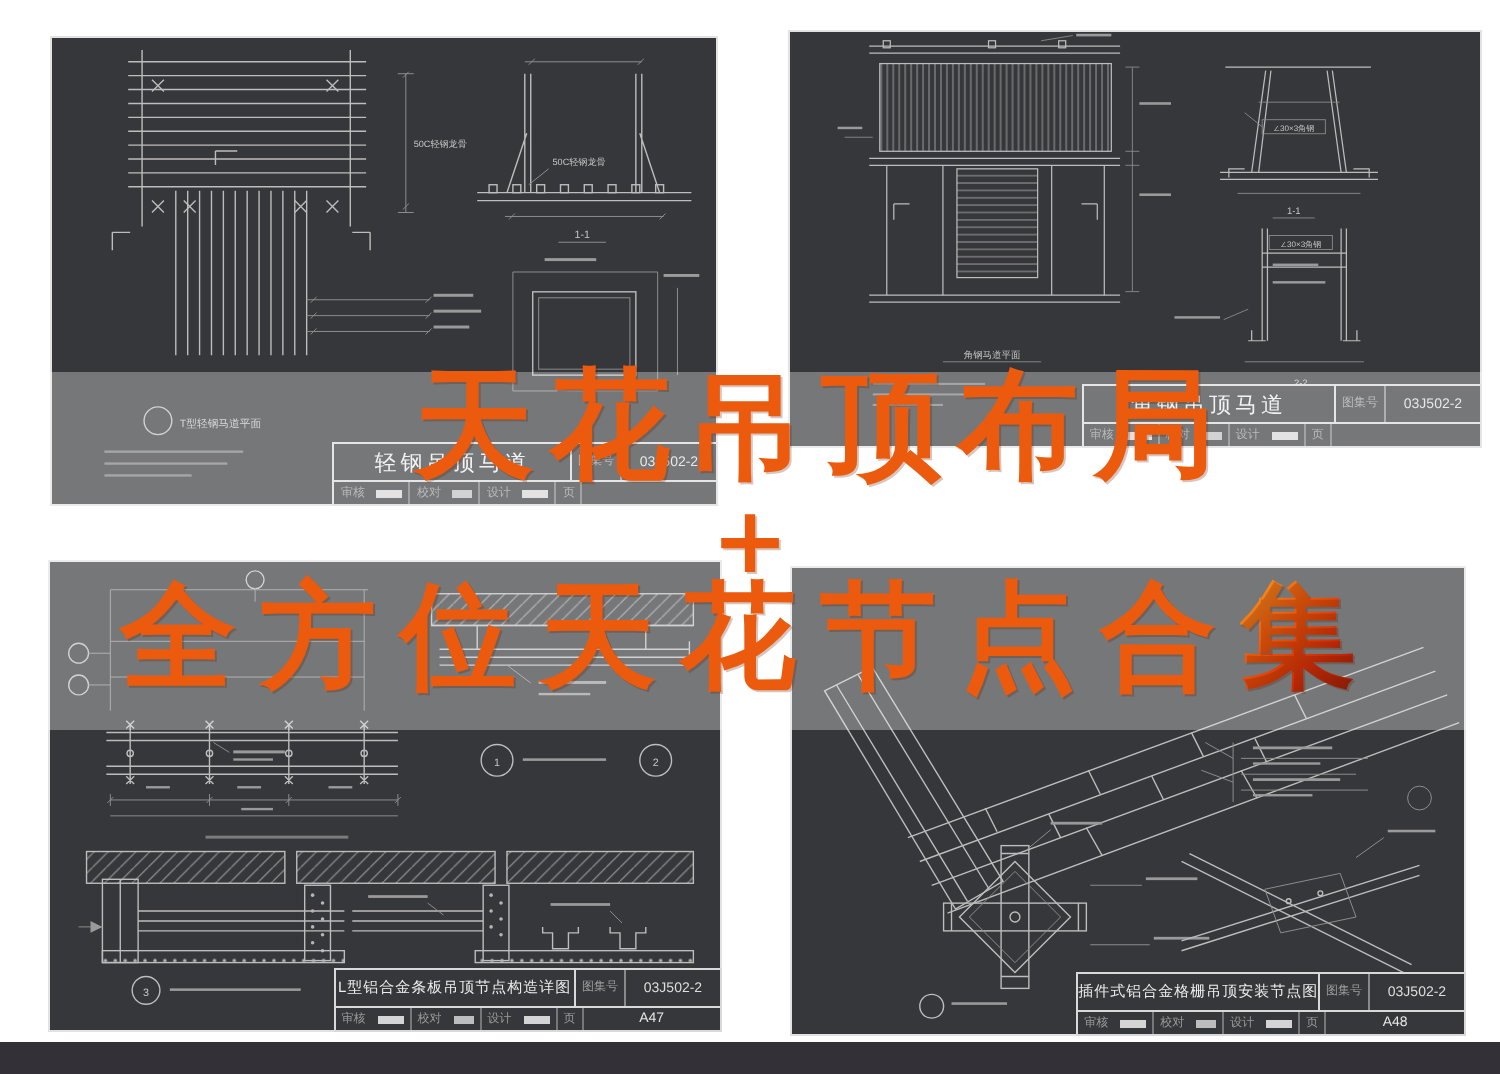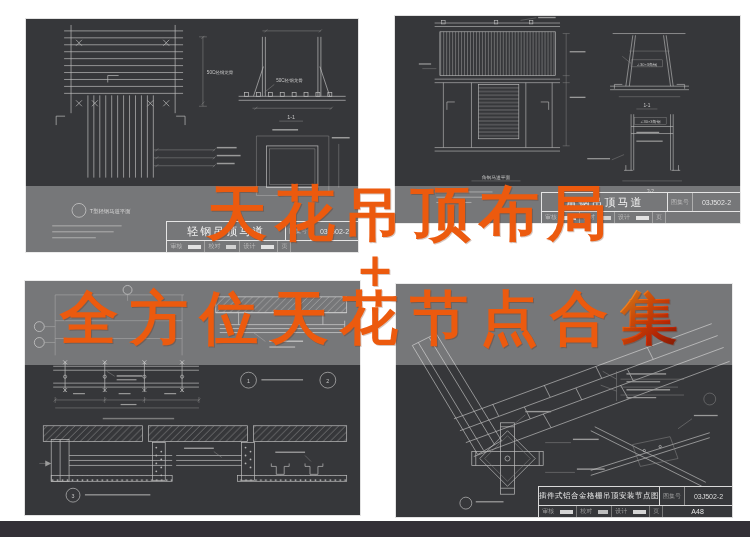--- a/index.html
+++ b/index.html
@@ -272,20 +272,39 @@
         <rect x="26" y="196" width="122" height="6" style="fill:url(#pdot)"></rect>
         <rect x="214" y="196" width="110" height="6" style="fill:url(#pdot)"></rect>
         <rect class="bar" x="160" y="168" width="30" height="1.4"></rect>
         <rect class="bar" x="252" y="172" width="30" height="1.4"></rect>
         <path class="dim" d="M190 172 l8 6 M282 176 l6 6"></path>
         <circle cx="48" cy="216" r="7"></circle>
         <text class="t2" x="48" y="219" text-anchor="middle">3</text>
         <rect class="bar" x="60" y="215" width="66" height="1.3"></rect>
       </g>
     </svg>
+    <div class="tblock">
+      <div class="trow">
+        <div class="tname small">L型铝合金条板吊顶节点构造详图</div>
+        <div class="tatlas">
+          <div class="alab">图集号</div>
+          <div class="ano">03J502-2</div>
+        </div>
+      </div>
+      <div class="frow">
+        <span class="flab first">审核</span>
+          <span class="blob"></span>
+        <span class="flab">校对</span>
+          <span class="blob b2"></span>
+        <span class="flab">设计</span>
+          <span class="blob"></span>
+        <span class="flab">页</span>
+        <span class="fpage">A47</span>
+      </div>
+    </div>
   </div>
 
   <div class="sheet" id="sheet-br">
     <svg class="draw" viewBox="0 0 338 235">
       <g>
         <polygon points="16,62 40,50 106,158 82,172"></polygon>
         <path d="M22 59 L88 168 M33 54 L99 162"></path>
         <path d="M58 136 L318 40 M64 148 L324 52 M70 160 L330 64 M78 174 L336 78"></path>
         <path d="M97 121 L103 133 M149 102 L155 114 M201 83 L207 95 M253 64 L259 76 M129 124 L135 136 M181 105 L187 117 M233 86 L239 98 M148 131 L156 145 M226 102 L234 116"></path>
         <path class="dim" d="M222 88 v30 M226 96 h64 M226 104 h58 M226 112 h64 M222 96 l-14 -8 M222 108 l-16 -6"></path>

